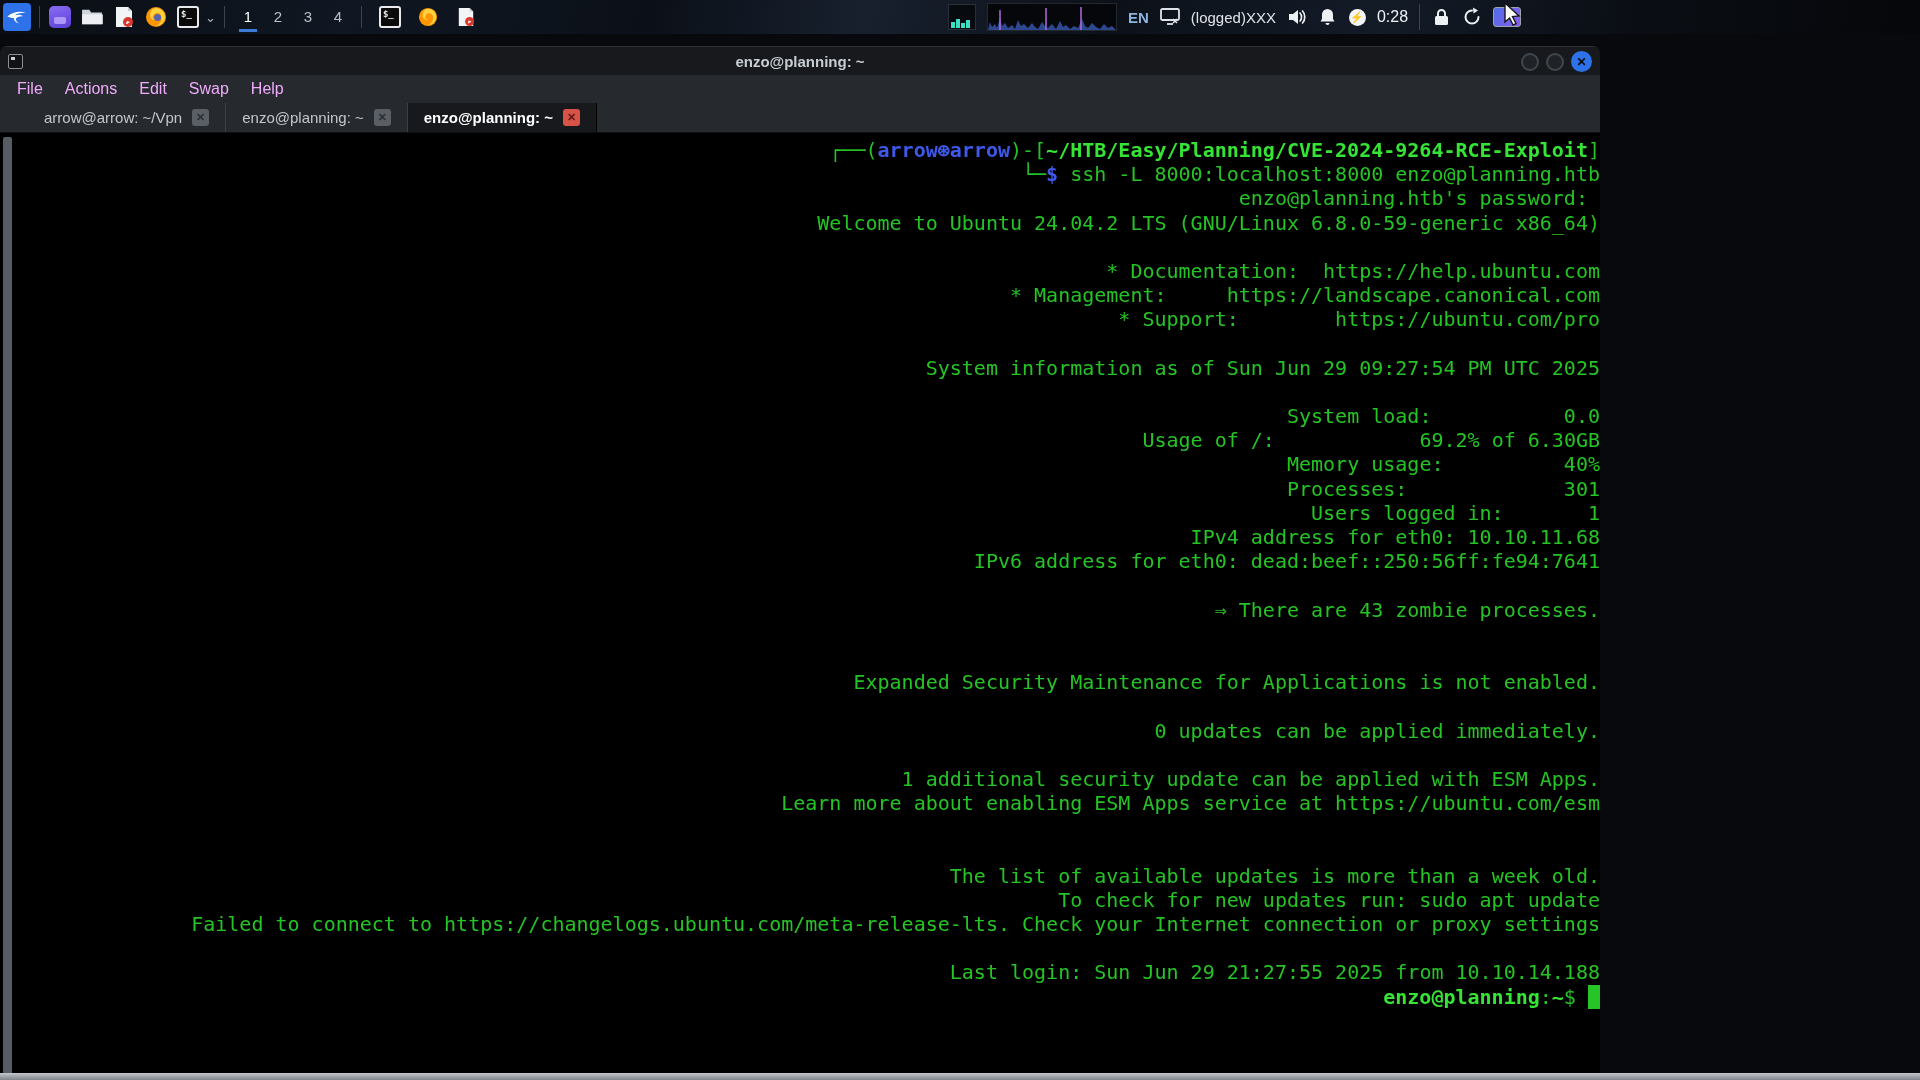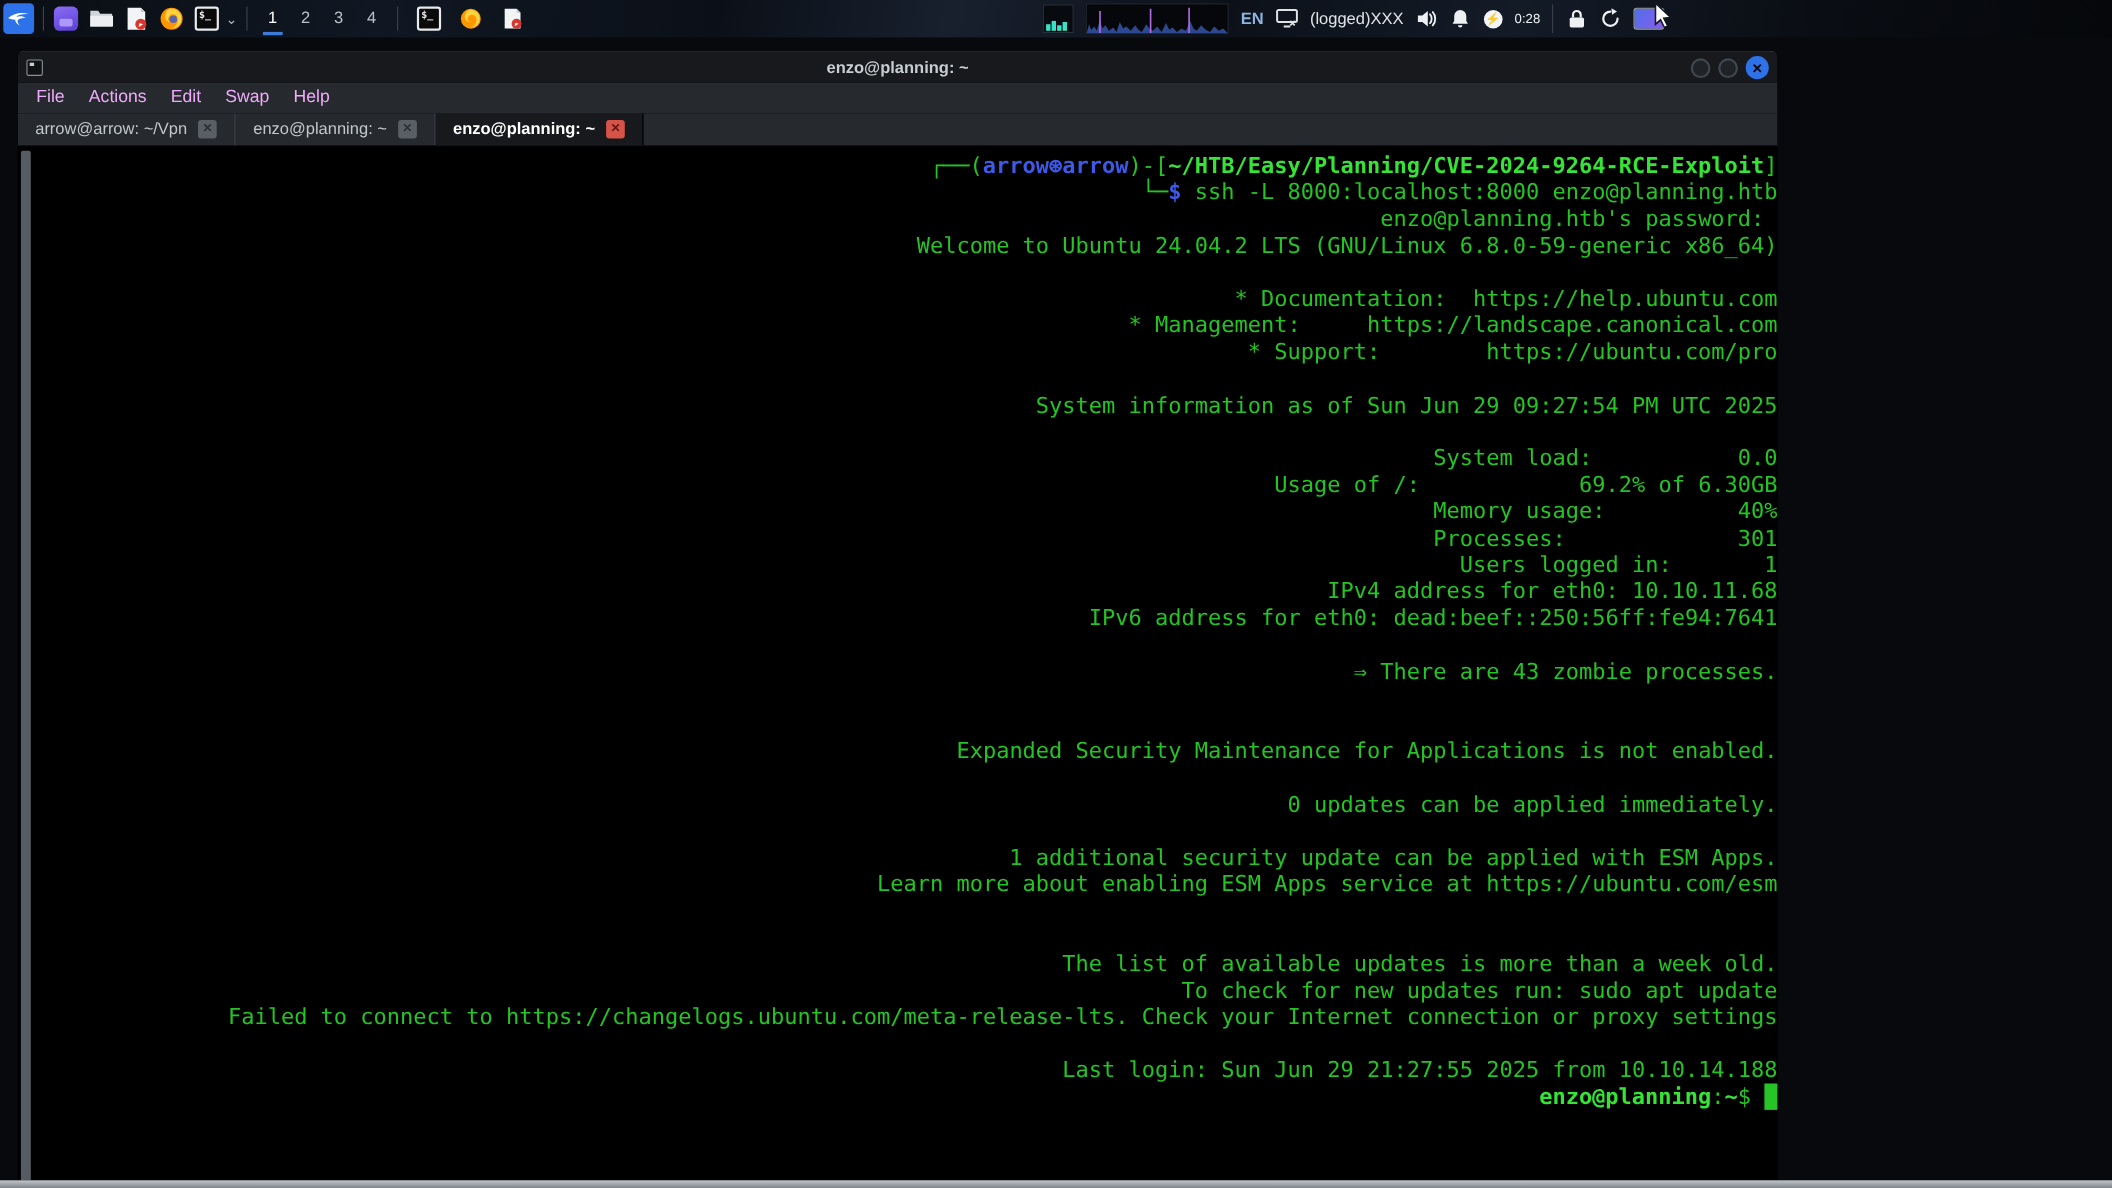--- a/index.html
+++ b/index.html
@@ -22,38 +22,38 @@
   .desktops { display:flex; align-items:center; gap:12px; padding:0 6px; }
   .desktop-num { color:#b9c0c8; font-size:15px; width:18px; text-align:center; padding:6px 0 4px 0; border-bottom:3px solid transparent; }
   .desktop-num.active { color:#fff; border-bottom:3px solid #3e7bd6; }
   .tasks { display:flex; align-items:center; gap:14px; padding-left:8px; }
   .pright { position:absolute; left:948px; top:0; height:34px; display:flex; align-items:center; gap:11px; }
   .cpu-box { width:28px; height:26px; background:#070a0e; border:1px solid #2a3039; display:flex; align-items:flex-end; gap:1px; padding:1px 2px; }
   .cpu-box i { display:block; width:4px; background:#3ae0c4; }
   .graph-box { width:130px; height:28px; background:#05070b; border:1px solid #23282f; }
   .kb-layout { color:#8db4de; font-weight:bold; font-size:15px; }
   .genmon { color:#dfe3e8; font-size:15px; }
-  .clock { color:#eef1f4; font-size:12px; }
+  .clock { color:#eef1f4; font-size:16px; }
   .tray-ico { display:flex; align-items:center; justify-content:center; width:20px; height:22px; }
   .power-badge { width:17px; height:17px; border-radius:50%; background:#f2f4f6; color:#0b0d10; font-size:11px; display:flex; align-items:center; justify-content:center; font-weight:bold; }
   .display-widget { width:28px; height:20px; border-radius:3px; border:1px solid #9aa2ad; background:linear-gradient(120deg,#4f6fe8,#8a5cf0); }
   .mouse-cursor { position:absolute; left:1502px; top:2px; }
 
   
-  .window { position:absolute; left:16px; top:46px; width:1600px; height:1027px; background:#000; border-radius:7px 7px 0 0; overflow:hidden; border-top:1px solid #2b2f34; }
+  .window { position:absolute; left:0; top:46px; width:1600px; height:1027px; background:#000; border-radius:7px 7px 0 0; overflow:hidden; border-top:1px solid #2b2f34; }
   .titlebar { height:28px; background:#17191c; display:flex; align-items:center; position:relative; padding:0 8px; }
   .win-ico { width:15px; height:15px; border:1.5px solid #8a9096; border-radius:2px; background:#101214; position:relative; }
   .win-ico::after { content:""; position:absolute; left:2px; top:2px; width:4px; height:3px; background:#c9ced3; }
   .title-text { position:absolute; left:0; right:0; text-align:center; color:#c7cdd3; font-size:15px; font-weight:bold; }
   .win-buttons { position:absolute; right:8px; top:4px; display:flex; align-items:center; gap:7px; }
   .wbtn { width:18px; height:18px; border-radius:50%; border:2px solid #41474e; background:#1f2327; }
   .wbtn.close { width:21px; height:21px; border:none; background:#2d72e9; color:#05070a; font-weight:bold; font-size:12px; display:flex; align-items:center; justify-content:center; }
   .menubar { height:28px; background:#26292e; display:flex; align-items:center; padding-left:6px; }
   .menu-item { color:#f0abfc; font-size:16px; padding:0 11px; }
-  .tabbar { height:30px; background:#26292e; display:flex; align-items:stretch; border-bottom:1px solid #0c0e10; }
+  .tabbar { height:30px; background:#26292e; display:flex; align-items:stretch; border-bottom:1px solid #0c0e10;padding-left:28px; }
   .tab { display:flex; align-items:center; gap:10px; padding:0 16px; border-right:1px solid #3c4147; color:#c2c7cc; font-size:15px; }
   .tab.active { background:#17191d; color:#ffffff; font-weight:bold; border-right:1px solid #000; }
   .tab-close { width:17px; height:17px; border-radius:3px; background:#5a5f66; color:#2b2e33; font-size:11px; font-weight:bold; display:flex; align-items:center; justify-content:center; line-height:1; }
   .tab-close.red { background:#d75348; color:#5e1812; }
 
   
   .terminal { position:relative; height:calc(100% - 86px); background:#000; }
   .vscroll { position:absolute; left:3px; top:4px; width:9px; height:938px; background:#565c63; border-radius:2px; }
   .tlines { position:absolute; left:18px; top:5px; right:0;
     font-family:"DejaVu Sans Mono", monospace; font-size:20px; line-height:24.2px; }

